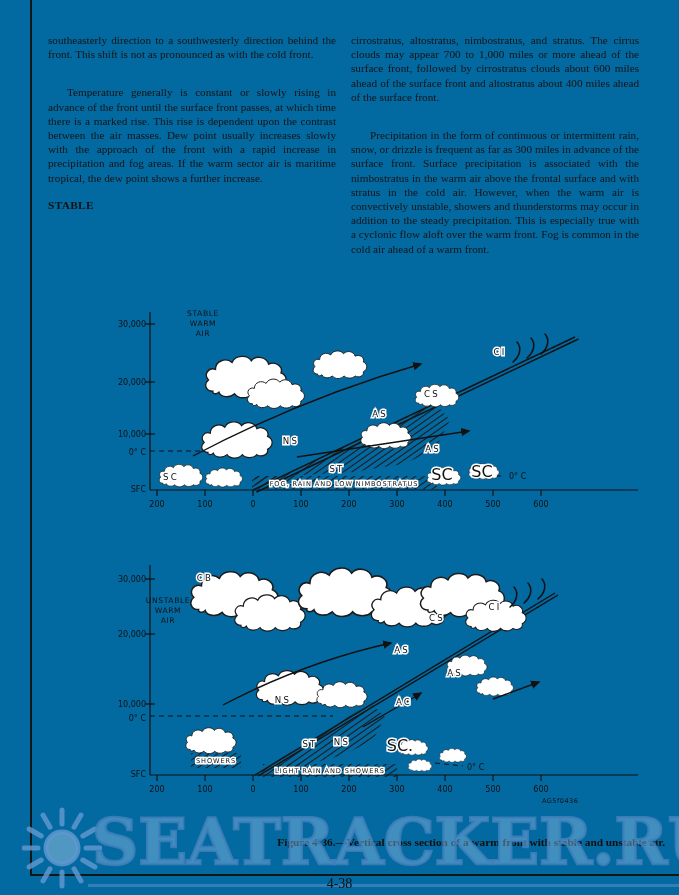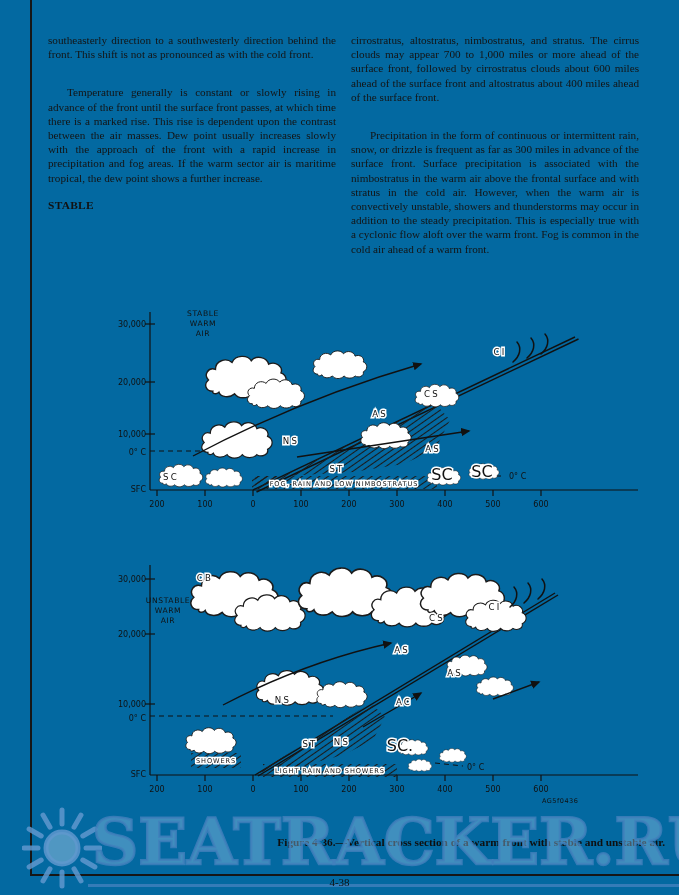--- a/index.html
+++ b/index.html
@@ -16,21 +16,21 @@
   .heading{font-weight:bold;font-size:11.4px;margin:13px 0 9px 0;letter-spacing:.3px;color:#121212;}
   svg text{font-family:"DejaVu Sans",sans-serif;fill:#111;}
   .axlab{font-size:8px;}
   .tick{font-size:8px;}
   .air{font-size:7.6px;letter-spacing:.6px;}
   .dlabel{font-size:8.6px;letter-spacing:2.2px;}
   .band{font-size:6.6px;letter-spacing:.9px;}
   .code{font-size:6.5px;letter-spacing:.5px;}
   .wback{paint-order:stroke;stroke:#ffffff;stroke-width:3px;}
   #caption{position:absolute;left:0;top:836px;width:620px;text-align:right;font-weight:bold;font-size:11.3px;color:#0f0f0f;z-index:3;padding-left:45px;}
-  #pageno{position:absolute;left:0;top:876px;width:679px;text-align:center;font-size:11px;color:#0f0f0f;z-index:6;}
+  #pageno{position:absolute;left:0;top:876px;width:679px;text-align:center;font-size:14px;color:#0f0f0f;z-index:6;}
   #watermark{position:absolute;left:0;top:800px;width:679px;height:95px;z-index:5;pointer-events:none;}
   #wm-text{position:absolute;left:92px;top:6px;font-family:"DejaVu Serif",serif;font-weight:bold;font-size:64px;line-height:72px;letter-spacing:0px;color:rgba(150,195,232,.42);-webkit-text-stroke:2.5px rgba(66,128,188,.82);white-space:nowrap;}
   #wm-line{position:absolute;left:88px;top:84px;width:591px;height:3px;background:rgba(62,128,188,.85);}
   #wm-sun{position:absolute;left:22px;top:4px;}
 </style>
 </head>
 <body>
 
 <div id="page">
 

